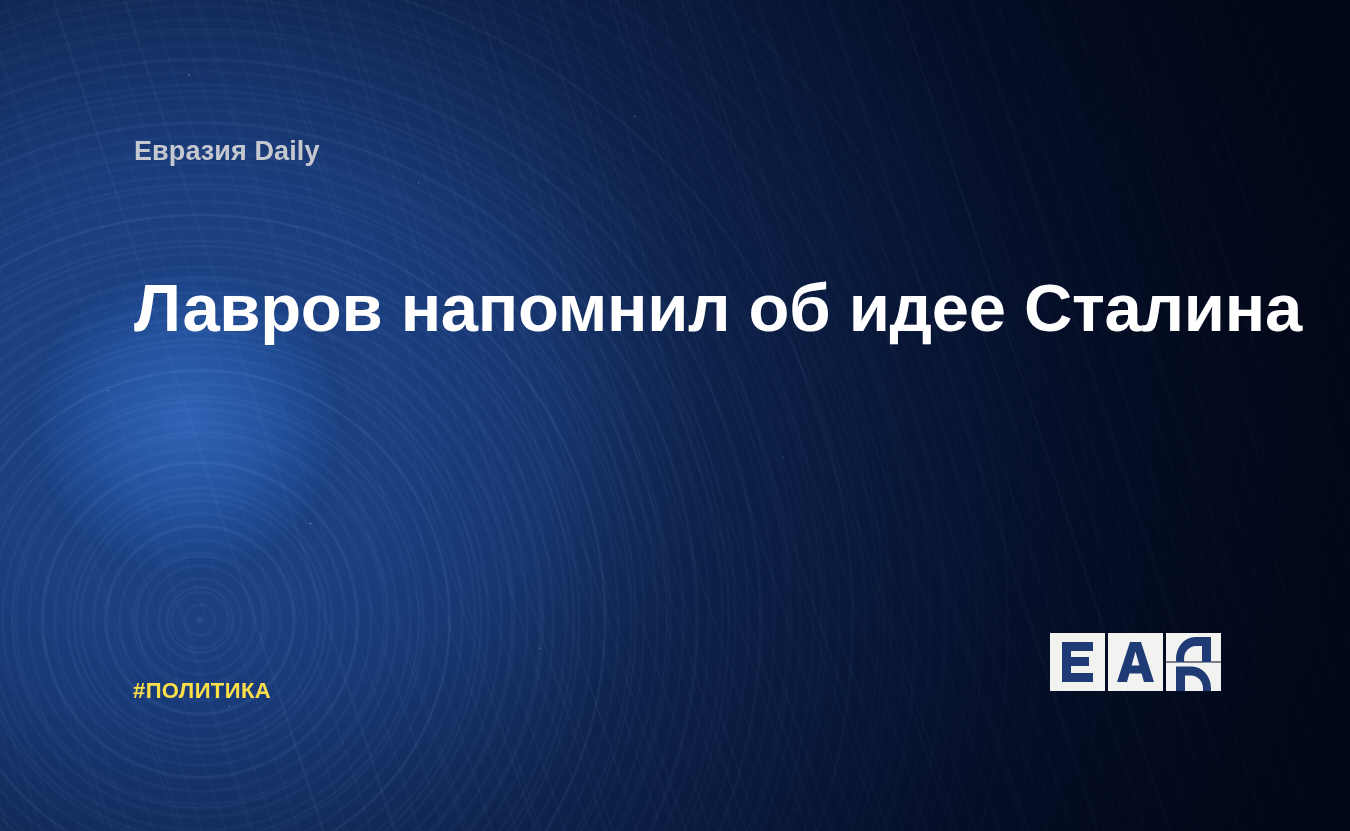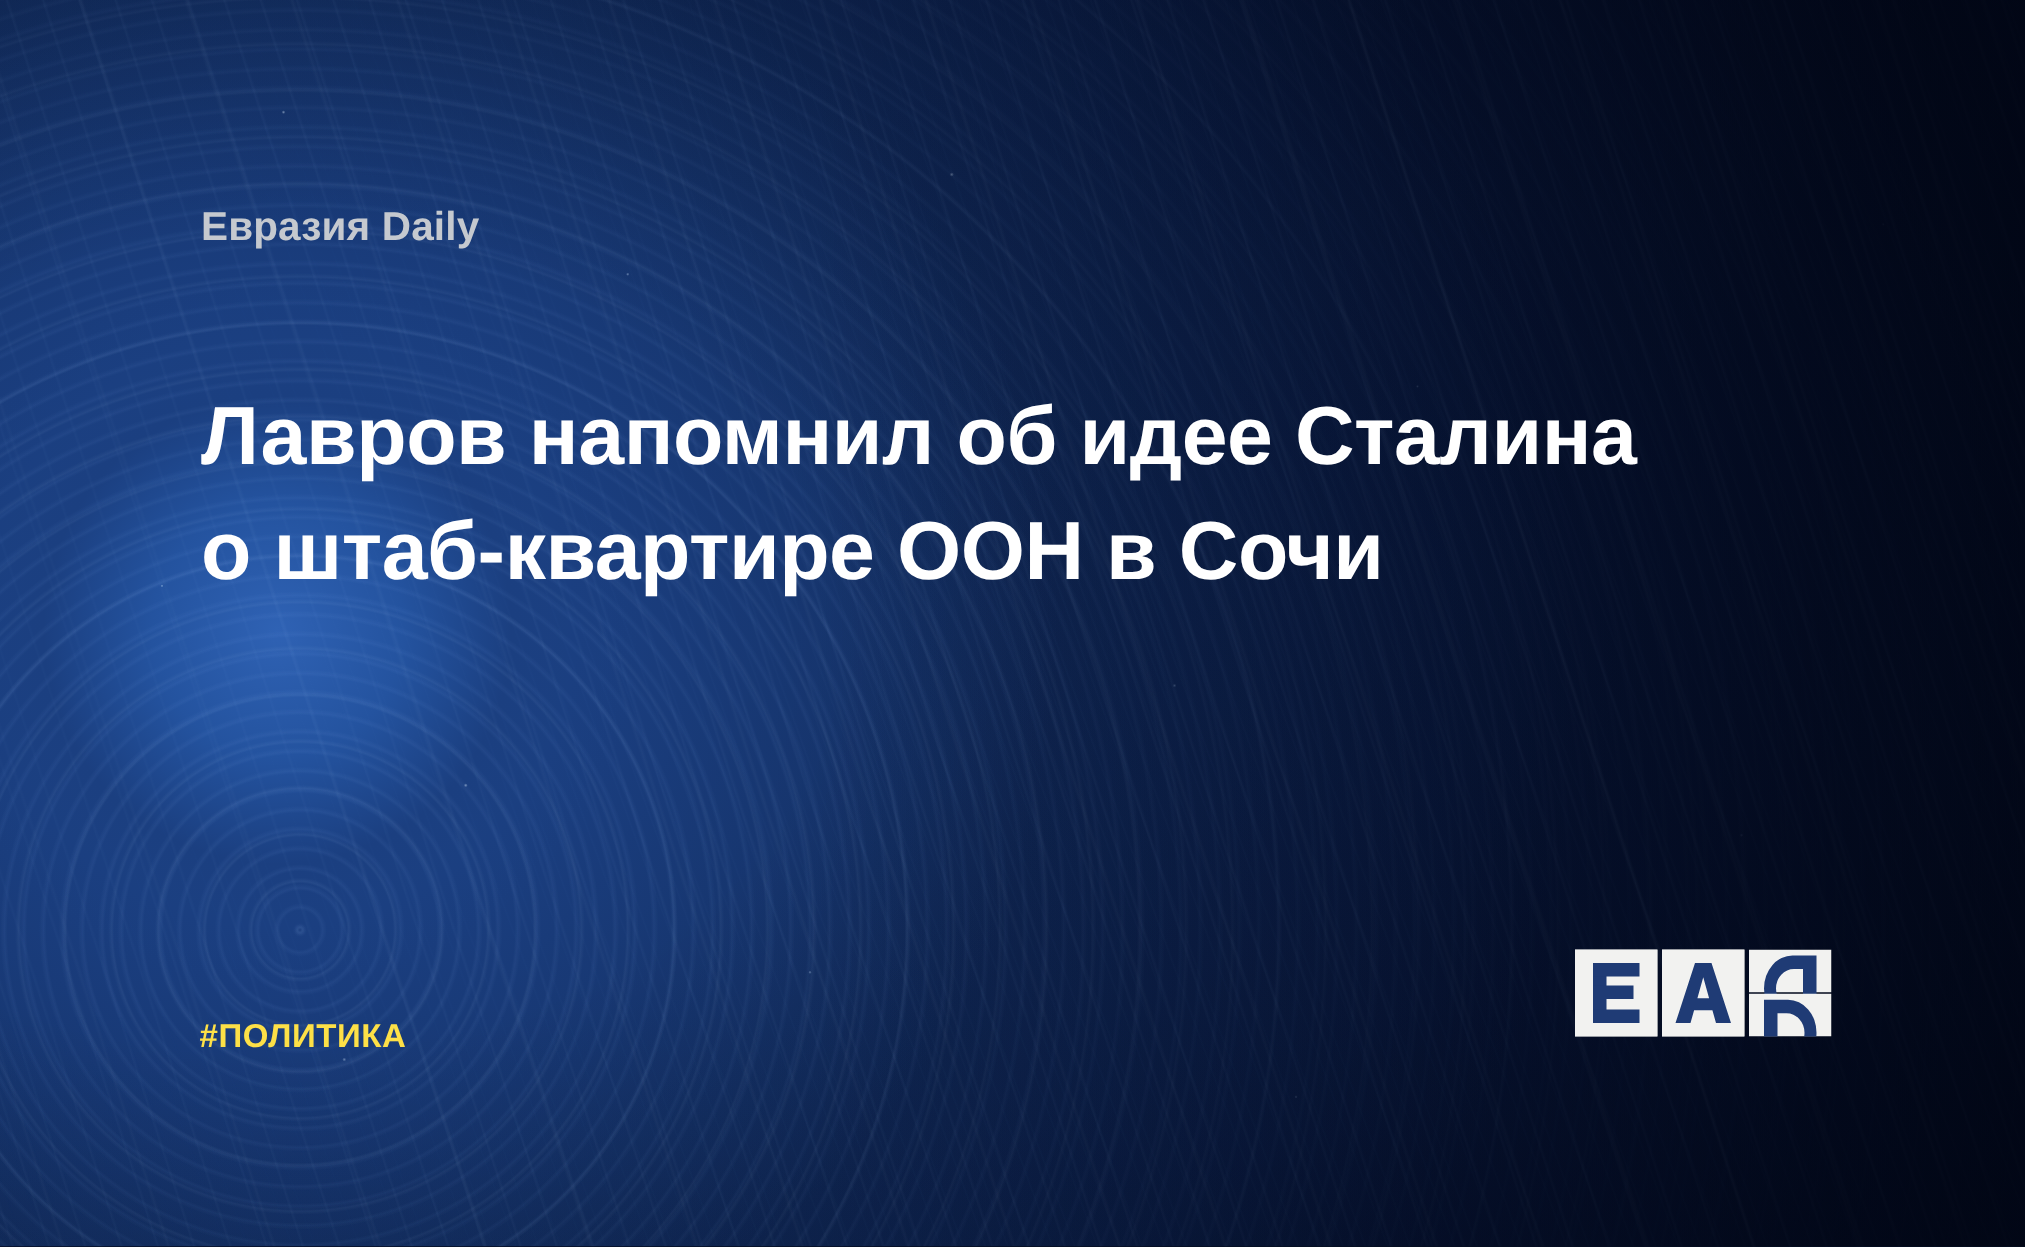--- a/index.html
+++ b/index.html
@@ -123,40 +123,41 @@
       radial-gradient(circle 1.2px at 86% 67%, rgba(185,215,255,0.22), rgba(0,0,0,0) 100%),
       radial-gradient(circle 1.0px at 93% 18%, rgba(185,215,255,0.20), rgba(0,0,0,0) 100%),
       radial-gradient(circle 1.1px at 64% 88%, rgba(200,226,255,0.28), rgba(0,0,0,0) 100%),
       radial-gradient(circle 1.3px at 17% 85%, rgba(215,236,255,0.42), rgba(0,0,0,0) 100%);
   }
 
   
   .content {
     position: absolute;
     inset: 0;
+    text-align: right;
   }
 
   .brand {
     position: absolute;
     left: 134px;
     top: 136px;
     font-size: 27px;
     font-weight: 700;
     letter-spacing: 0.1px;
     color: #c5c9cf;
     white-space: nowrap;
   }
 
   .headline {
     position: absolute;
     left: 134px;
-    top: 252px;
+    top: 269px;
     width: 980px;
     margin: 0;
-    font-size: 55px;
+    font-size: 67px;
     font-weight: 700;
     line-height: 77px;
     letter-spacing: -0.3px;
     color: #ffffff;
   }
   .headline .hl-line { display: block; white-space: nowrap; }
 
   .tag {
     position: absolute;
     left: 133px;
@@ -204,21 +205,20 @@
   <div class="bg-streaks-dense"></div>
   <div class="bg-speckle"></div>
   <div class="bg-vignette"></div>
 
   <div class="content">
 
     <div class="brand">Евразия Daily</div>
 
     <h1 class="headline">
       <span class="hl-line">Лавров напомнил об идее Сталина</span>
-      <span class="hl-line">о штаб-квартире ООН в Сочи</span>
     </h1>
 
     <div class="tag">#ПОЛИТИКА</div>
 
     <div class="logo">
 
       <span class="logo-tile">
         <svg viewBox="0 0 55 58" xmlns="http://www.w3.org/2000/svg" aria-hidden="true">
           <rect x="0" y="0" width="55" height="58" fill="#f2f2f0"></rect>
           <g fill="#1f3b75">

